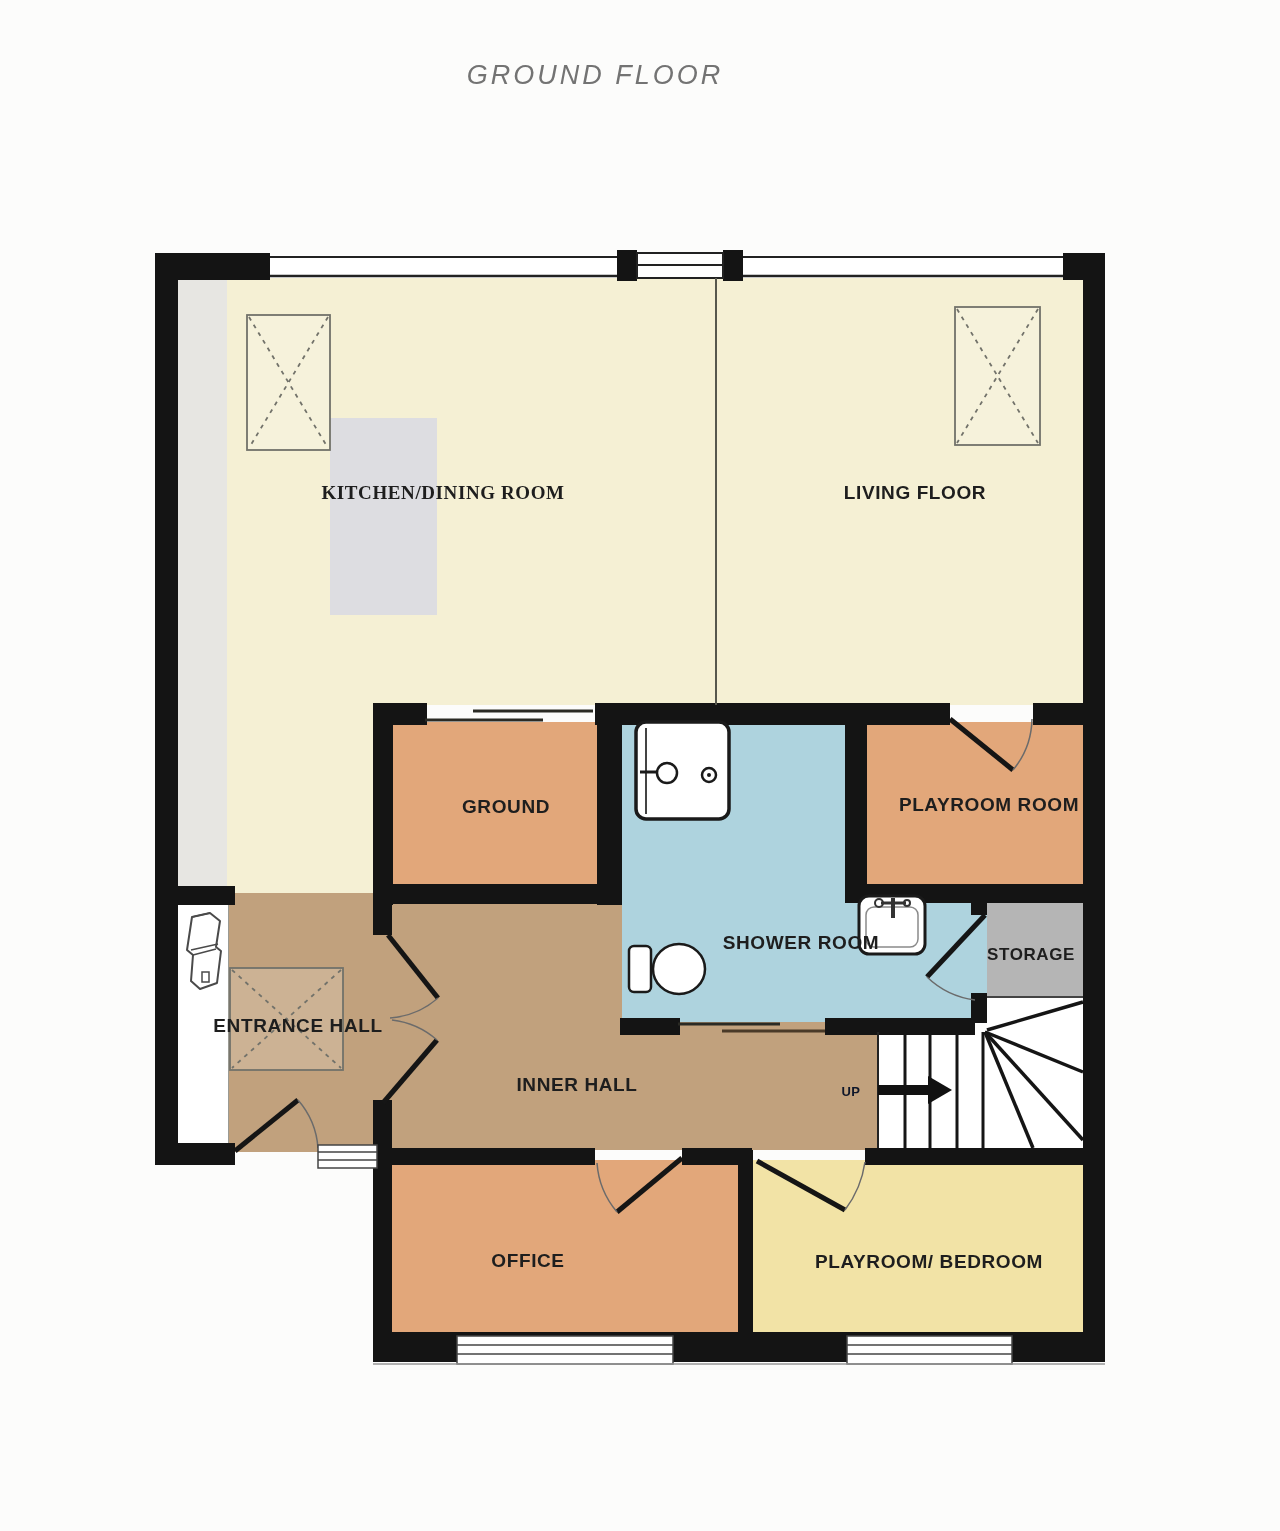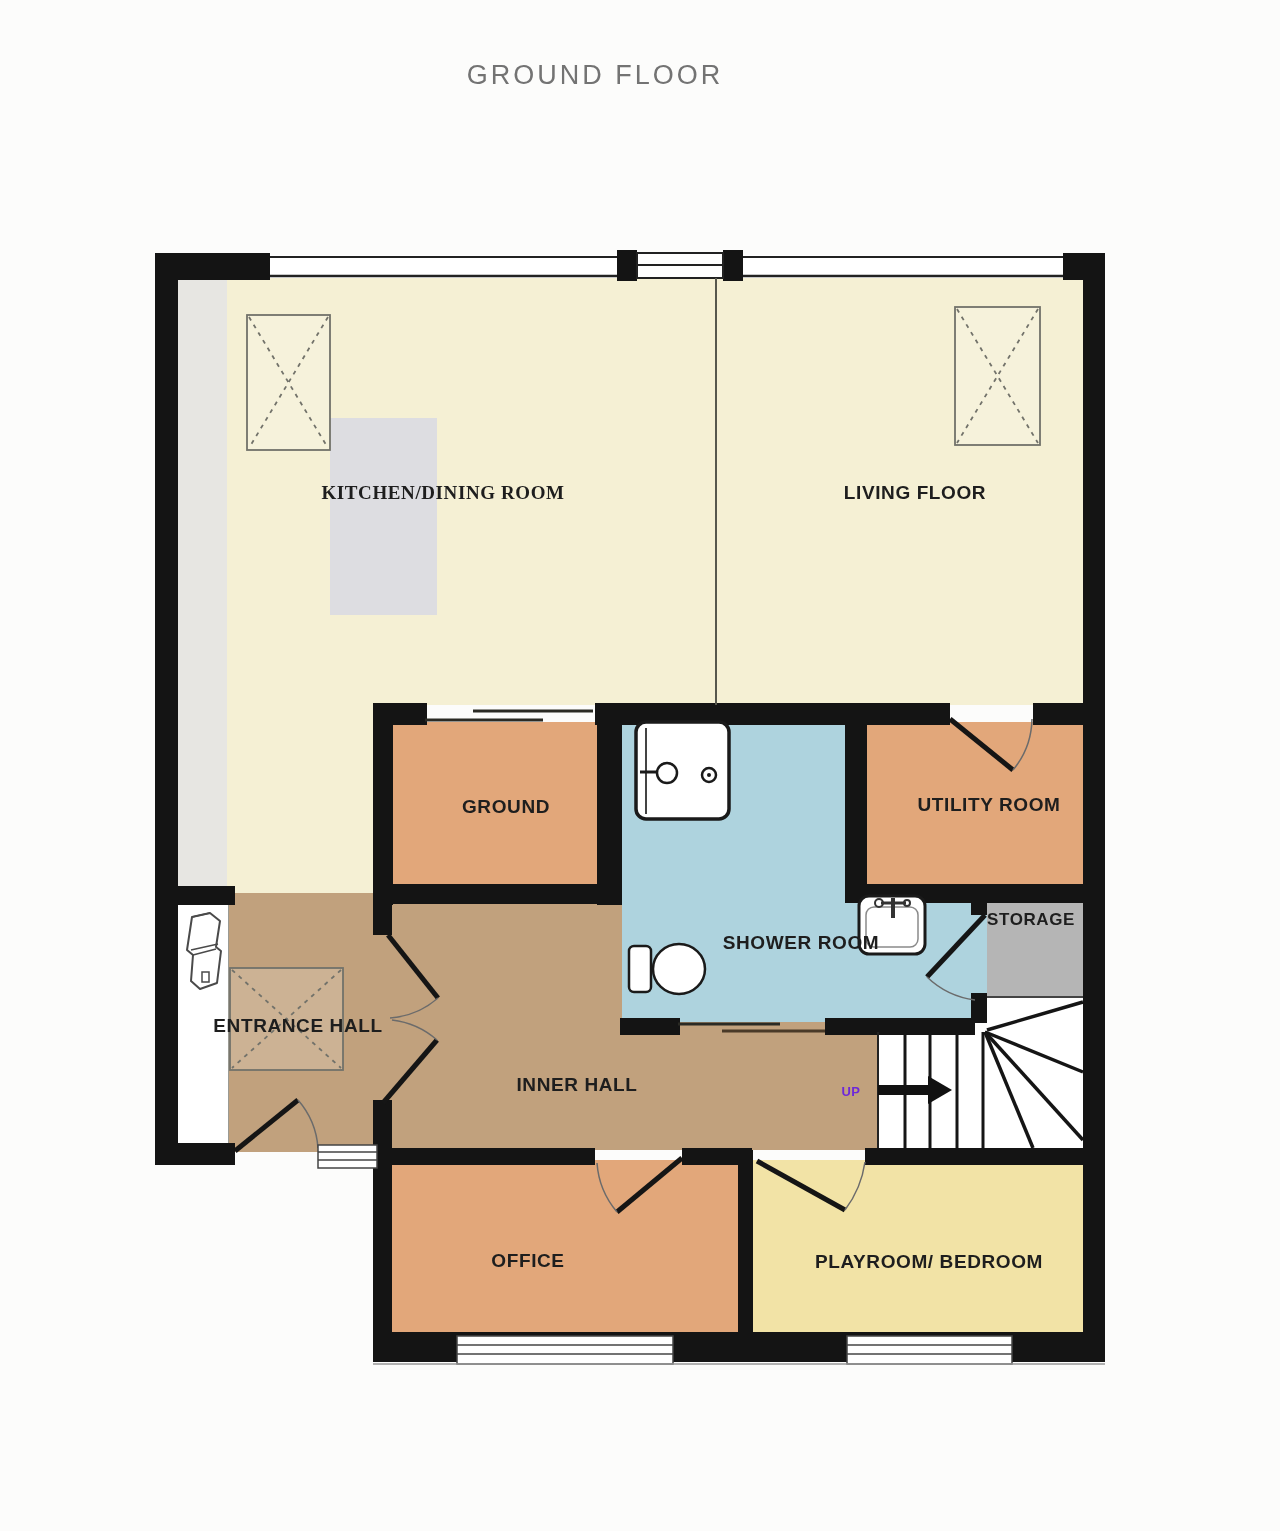--- a/index.html
+++ b/index.html
@@ -5,33 +5,33 @@
   html,body{margin:0;padding:0;}
   body{background:var(--page_bg,#fcfcfb);font-family:"Liberation Sans",sans-serif;}
   .canvas{position:relative;width:1280px;height:1531px;overflow:hidden;background:var(--page_bg,#fcfcfb);}
   .fill{position:absolute;}
   .wall{position:absolute;background:var(--wall,#141414);}
   .room-label{
     position:absolute;transform:translate(-50%,-50%);
     font-weight:bold;font-size:19px;letter-spacing:.6px;color:var(--label,#1e1e1e);
     white-space:nowrap;
   }
-  .small-label{font-size:13px;font-weight:600;color:#6d28d9;letter-spacing:.4px;}
+  .small-label{font-size:13px;font-weight:600;color:#0f172a;letter-spacing:.4px;}
   .title{
     position:absolute;transform:translate(-50%,-50%);
     font-size:27px;color:var(--title,#737373);letter-spacing:3px;white-space:nowrap;
   }
   svg.overlay{position:absolute;left:0;top:0;}
 </style>
 </head>
 <body>
 
 <div class="canvas">
 
-  <div class="title" style="left:595px;top:75px;">GROUND FLOOR</div>
+  <div class="title" style="left:595px;top:75px;font-style:italic;">GROUND FLOOR</div>
 
   <div class="fill" style="left:178px;top:276px;width:905px;height:429px;background:var(--cream);"></div>
   <div class="fill" style="left:178px;top:703px;width:197px;height:190px;background:var(--cream);"></div>
 
   <div class="fill" style="left:178px;top:278px;width:49px;height:610px;background:var(--counter_gray);"></div>
   <div class="fill" style="left:330px;top:418px;width:107px;height:197px;background:var(--island_gray);"></div>
 
   <div class="fill" style="left:228px;top:893px;width:147px;height:259px;background:var(--tan);"></div>
   <div class="fill" style="left:375px;top:903px;width:503px;height:247px;background:var(--tan);"></div>
 
@@ -210,21 +210,21 @@
         <line x1="847" y1="1354" x2="1012" y2="1354" stroke="#444" stroke-width="1.5"></line>
       </g>
       <line x1="373" y1="1364" x2="1105" y2="1364" stroke="#999" stroke-width="1.5"></line>
     </g>
   </svg>
 
   <div class="room-label" style="left:443px;top:493px;font-family:Liberation Serif, serif;">KITCHEN/DINING ROOM</div>
   <div class="room-label" style="left:915px;top:493px;">LIVING FLOOR</div>
   <div class="room-label" style="left:506px;top:807px;">GROUND</div>
   <div class="room-label" style="left:801px;top:943px;">SHOWER ROOM</div>
-  <div class="room-label" style="left:989px;top:805px;">UTILITY ROOM</div>
-  <div class="room-label" style="left:1031px;top:920px;font-size:17px;text-align:center;">STORAGE</div>
+  <div class="room-label" style="left:989px;top:805px;">PLAYROOM ROOM</div>
+  <div class="room-label" style="left:1031px;top:955px;font-size:17px;text-align:center;">STORAGE</div>
   <div class="room-label" style="left:298px;top:1026px;">ENTRANCE HALL</div>
   <div class="room-label" style="left:577px;top:1085px;">INNER HALL</div>
   <div class="room-label small-label" style="left:851px;top:1091px;">UP</div>
   <div class="room-label" style="left:528px;top:1261px;">OFFICE</div>
   <div class="room-label" style="left:929px;top:1262px;">PLAYROOM/ BEDROOM</div>
 
 </div>
 
 </body></html>

